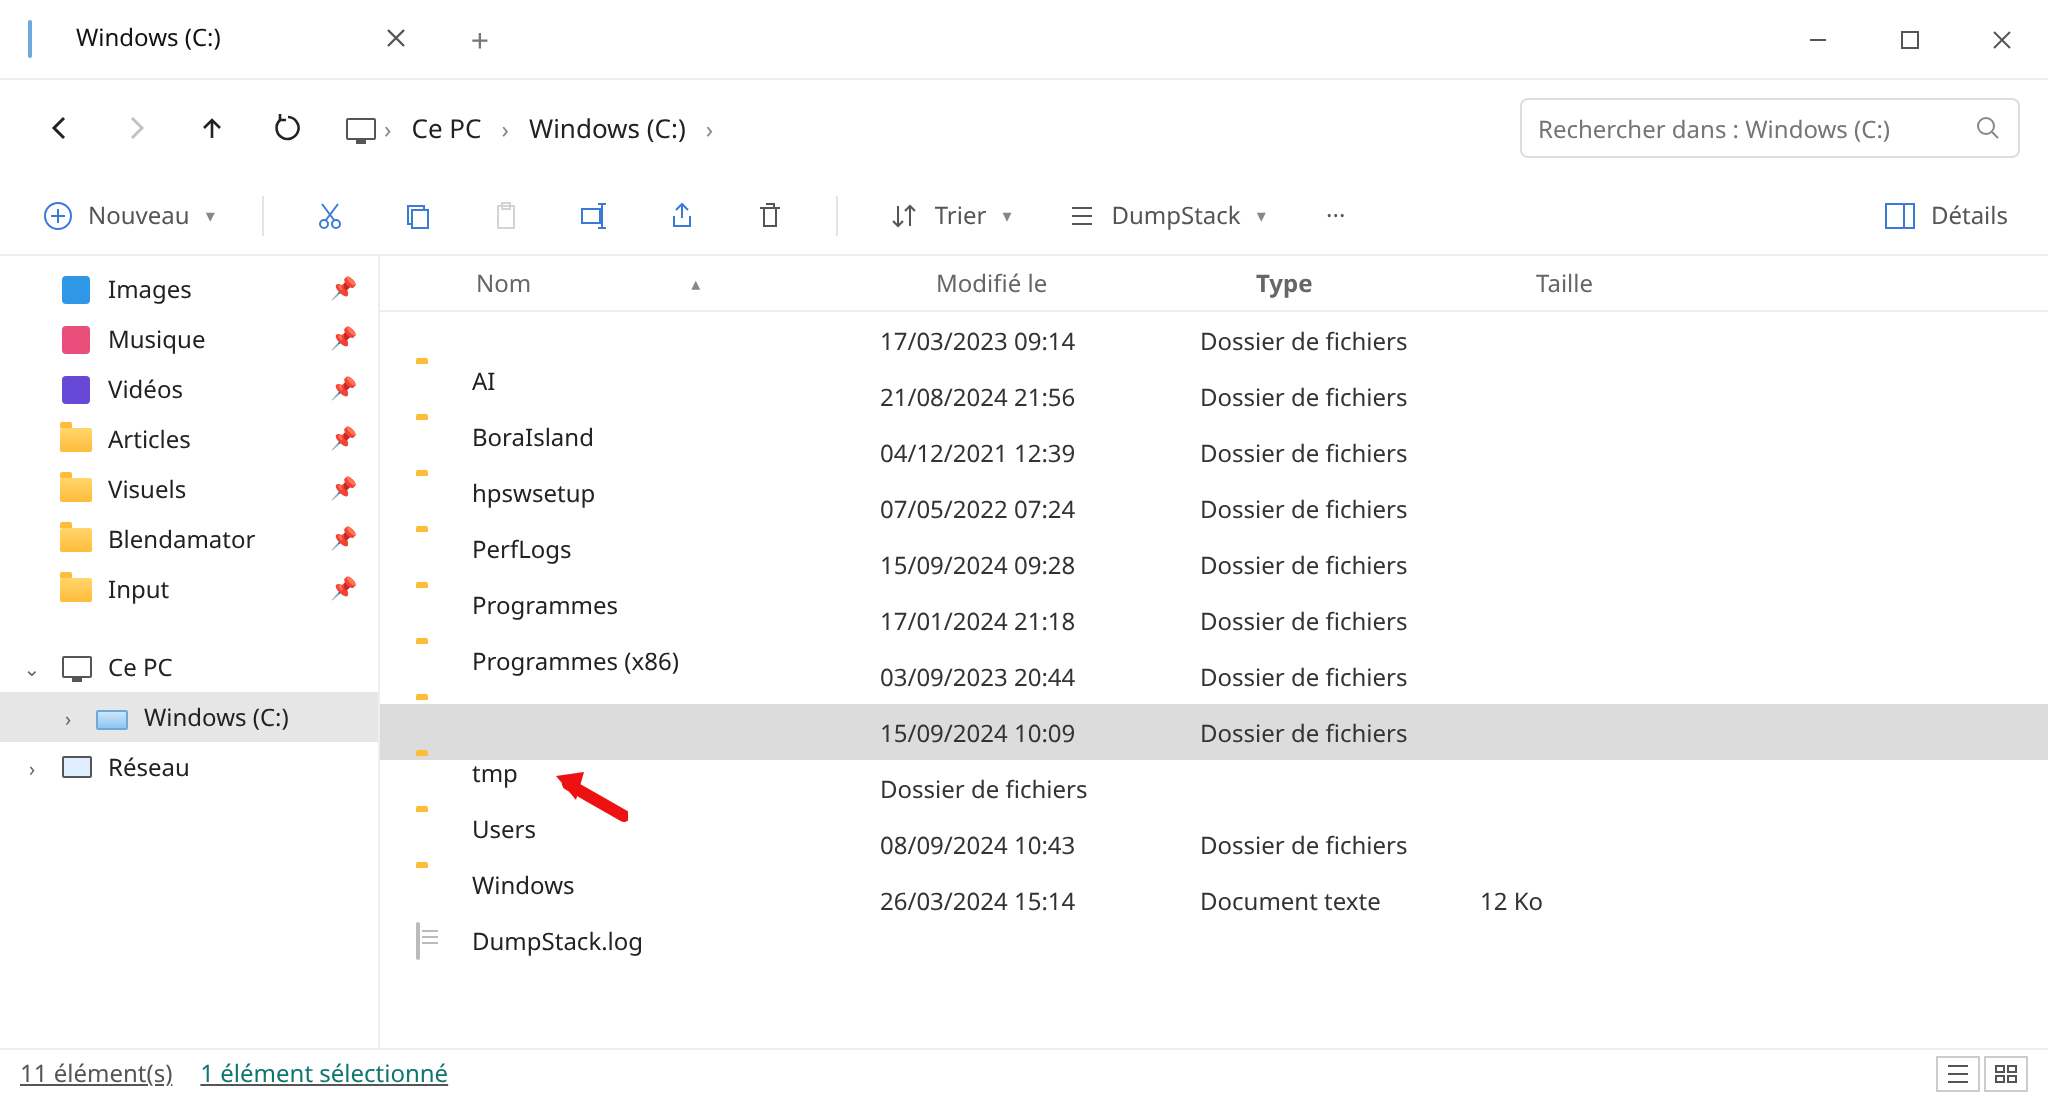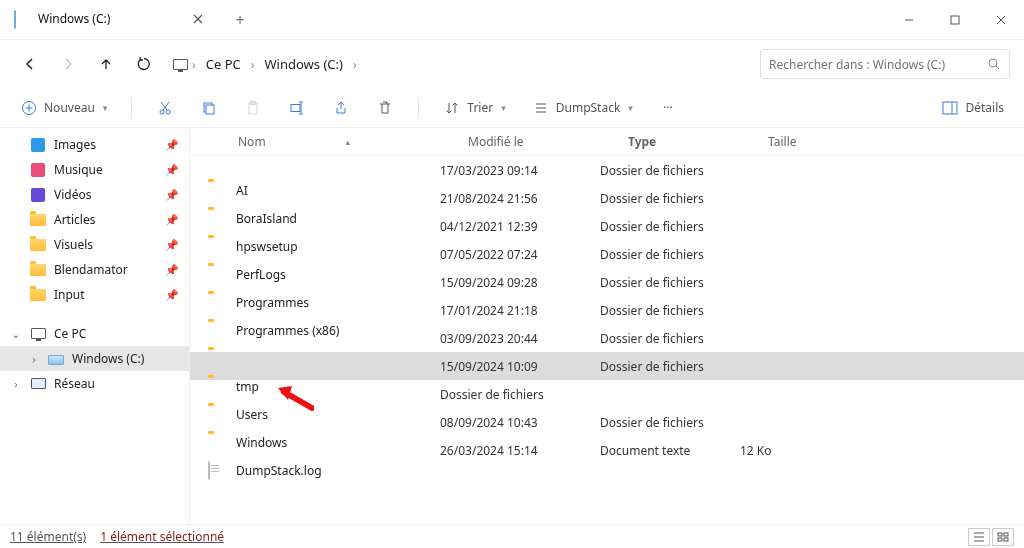--- a/index.html
+++ b/index.html
@@ -454,21 +454,21 @@
           <div class="r-type">Document texte</div>
           <div class="r-size">12 Ko</div>
         </div>
       </div>
   </div>
 </div>
 
 <div class="status">
   <span>11 élément(s)</span>
   <span style="width:14px"></span>
-  <span style="color:#7f1d1d">1 élément sélectionné</span>
+  <span style="color:#0f766e">1 élément sélectionné</span>
   <div class="status-right">
     <div class="view-toggle">
         <svg width="12" height="10" viewBox="0 0 12 10">
           <path d="M1 1 H11 M1 5 H11 M1 9 H11" stroke="#555"></path>
         </svg>
       </div>
     <div class="view-toggle">
         <svg width="12" height="10" viewBox="0 0 12 10">
           <rect x="1" y="1" width="4" height="3" stroke="#555" fill="none"></rect>
           <rect x="7" y="1" width="4" height="3" stroke="#555" fill="none"></rect>

